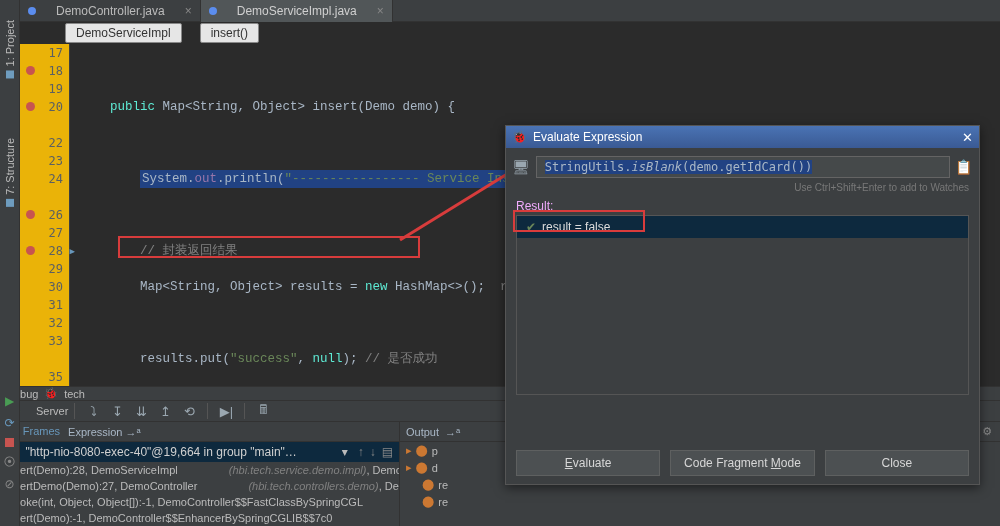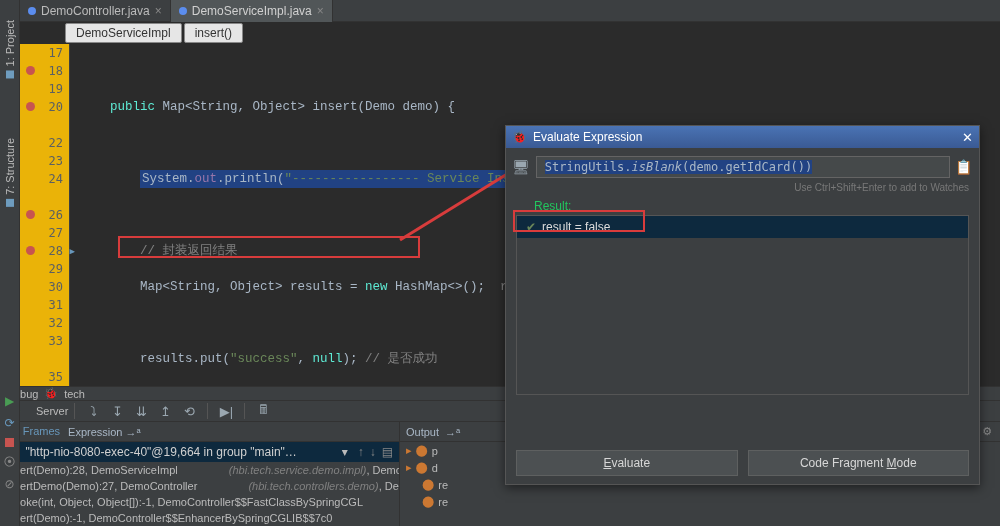--- a/index.html
+++ b/index.html
@@ -24,32 +24,32 @@
     color: #bbbbbb; font-size: 11px;
     display: flex; align-items: center; gap: 4px;
   }
   .left-toolstrip .dot { width: 8px; height: 8px; background: #6e9cbe; }
   
   .tabs {
     position: absolute; left: 20px; top: 0; right: 0; height: 22px;
     background: #3c3f41; display: flex; border-bottom: 1px solid #323232;
   }
   .tab {
-    display: flex; align-items: center; gap: 5px;
+    display: flex; align-items: center; gap: 20px;
     padding: 0 8px; height: 22px;
     border-right: 1px solid #323232;
     color: #bbbbbb;
   }
   .tab.active { background: #515658; color: #d0d0d0; }
   .circ { width: 8px; height: 8px; border-radius: 50%; background: #5b8def; }
   .close-x { color: #888; font-size: 12px; }
   
   .breadcrumb {
     position: absolute; left: 65px; top: 22px; height: 22px;
-    display: flex; align-items: center; gap: 0;
+    display: flex; align-items: center; gap: 16px;
   }
   .crumb {
     background: #e6e6e6; color: #333; font-size: 12px;
     padding: 2px 10px; border: 1px solid #888; border-radius: 2px; margin-right: 2px;
   }
   
   .gutter {
     position: absolute; left: 20px; top: 44px; width: 50px; height: 342px;
     background: #eab308; color: #5a5f63; text-align: right;
     font-family: Consolas, monospace; font-size: 12px; line-height: 18px;
@@ -102,21 +102,21 @@
   .popup-expr {
     display: flex; align-items: center; gap: 6px;
     padding: 8px 6px 4px 6px;
   }
   .popup-expr .ebox {
     flex: 1; background: #45494a; border: 1px solid #646464;
     font-family: Consolas, monospace; font-size: 12px; padding: 3px 8px;
     color: #a9b7c6;
   }
   .popup .hint { text-align: right; font-size: 10px; color: #787878; padding: 0 10px 6px 0; }
-  .popup .reslabel { padding: 0 28px; color: #22c55e; font-size: 12px; }
+  .popup .reslabel { padding: 0 10px; color: #f0abfc; font-size: 12px; }
   .popup .reslist {
     margin: 2px 10px; height: 180px; background: #3c3f41;
     border: 1px solid #555;
   }
   .popup .resrow {
     background: #0d293e; color: #dcdcdc; font-size: 12px;
     padding: 3px 8px; display: flex; align-items: center; gap: 6px;
     border:1px solid transparent;
   }
   .popup .btnrow {
@@ -297,20 +297,21 @@
       <span>result = false</span>
     </div>
   </div>
   <div class="btnrow">
     <div class="btn">
         <span><span class="und">E</span>valuate</span>
       </div>
     <div class="btn">
         <span>Code Fragment <span class="und">M</span>ode</span>
       </div>
+    <div class="btn">Close</div>
   </div>
 </div>
 <div class="redbox2" style="left:513px; top:210px; width:132px; height:22px;"></div>
 
 <div class="debug">
   <div class="dheader">
     <span>Debug</span>
     <span class="bug">🐞</span>
     <span>tech</span>
   </div>

